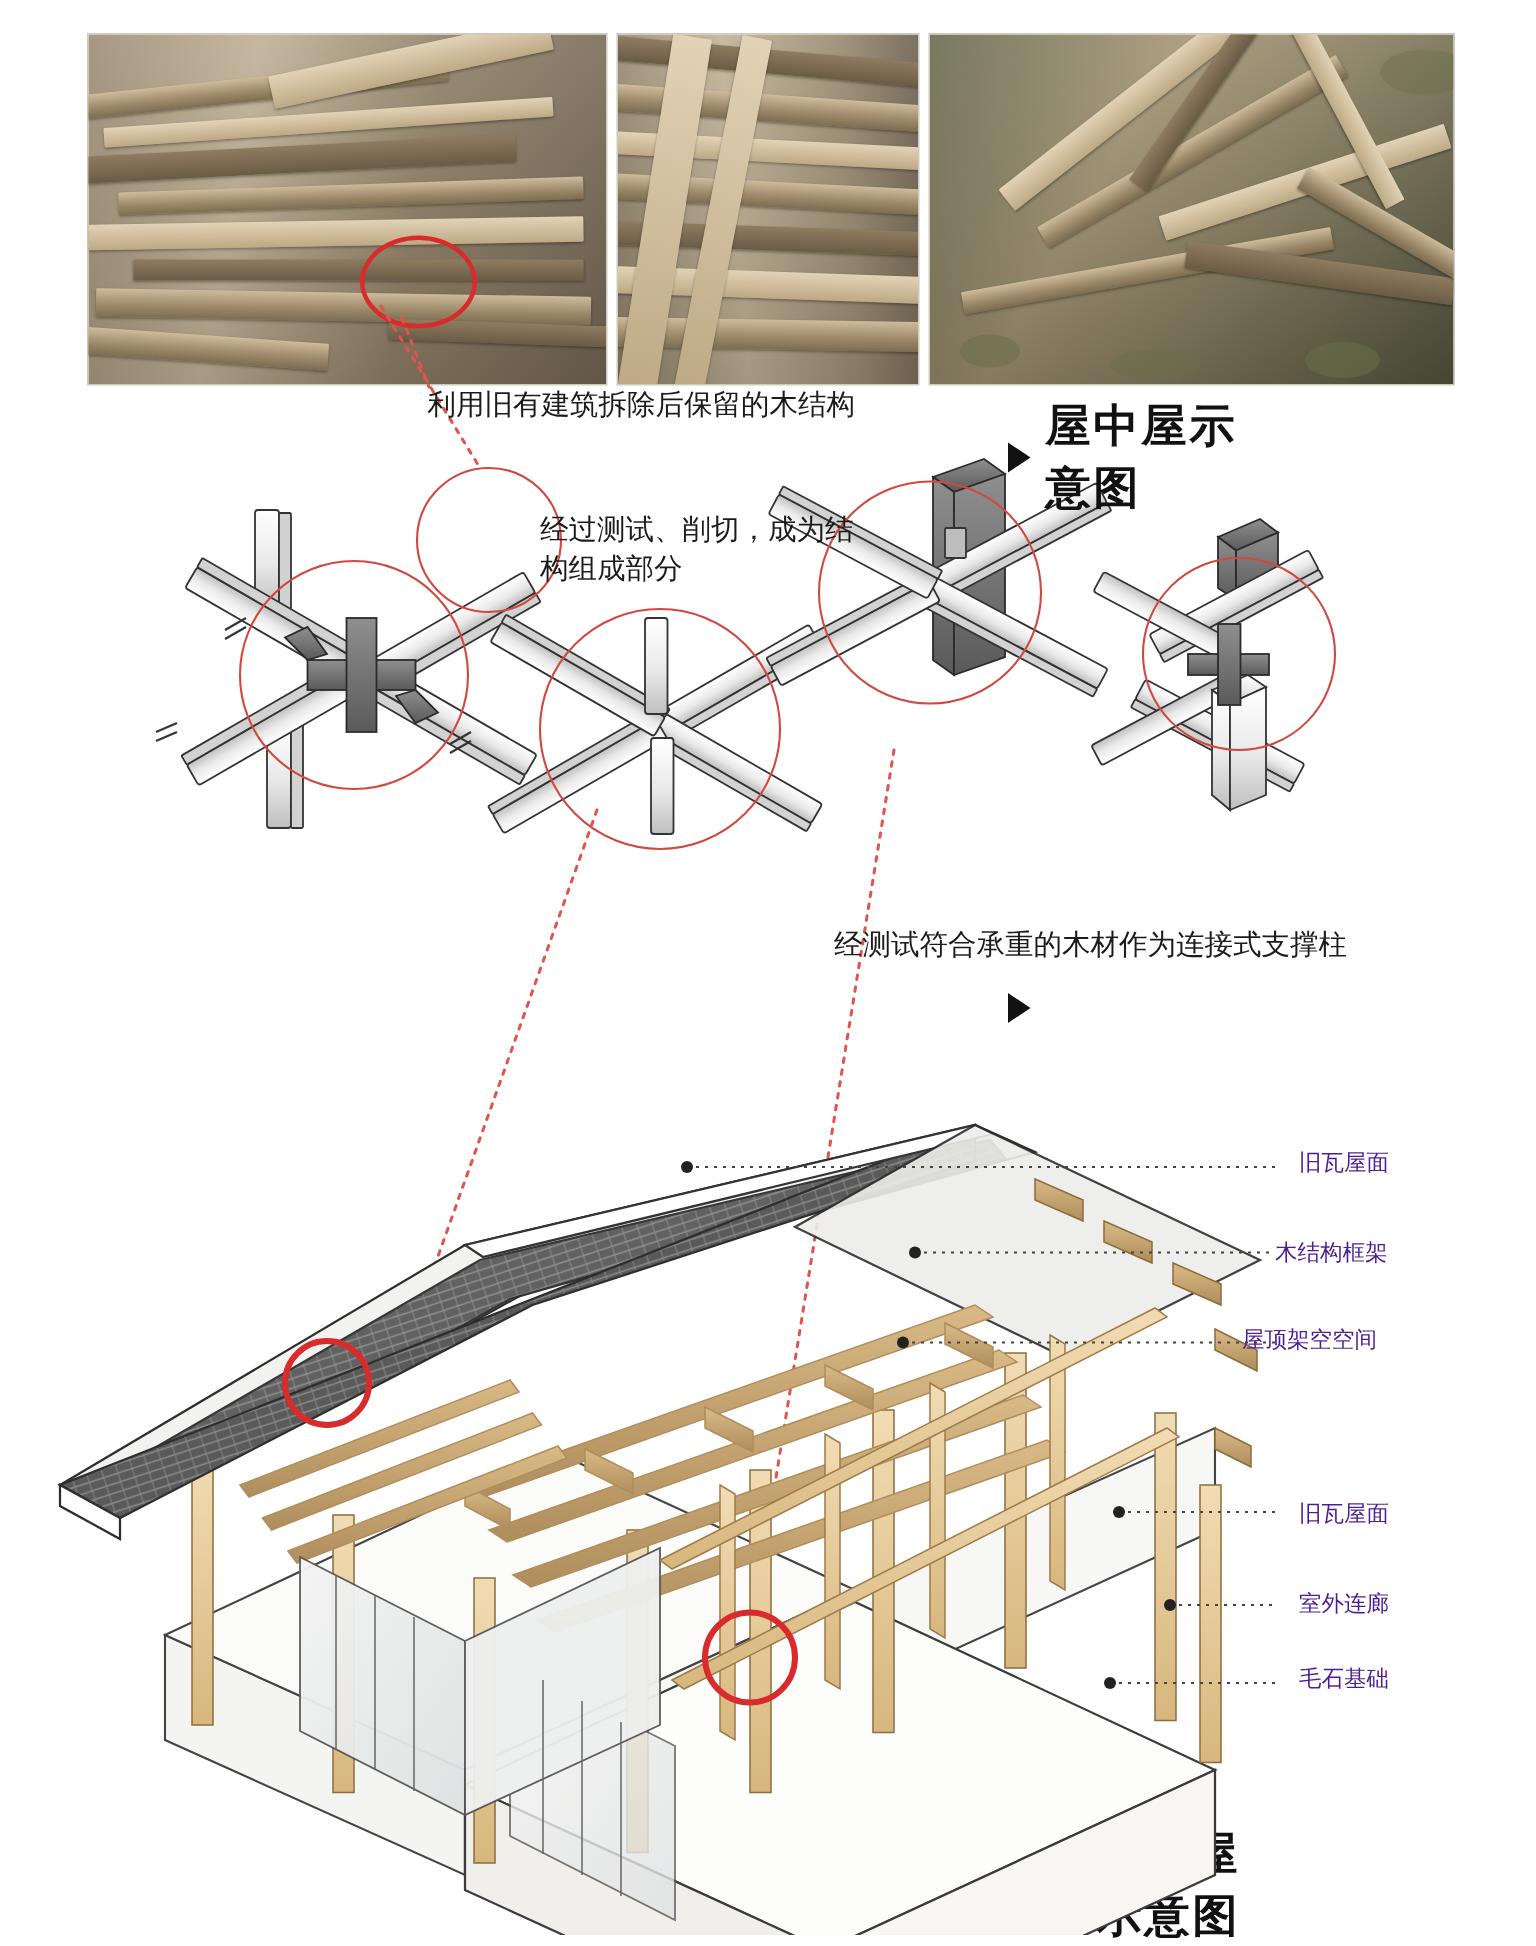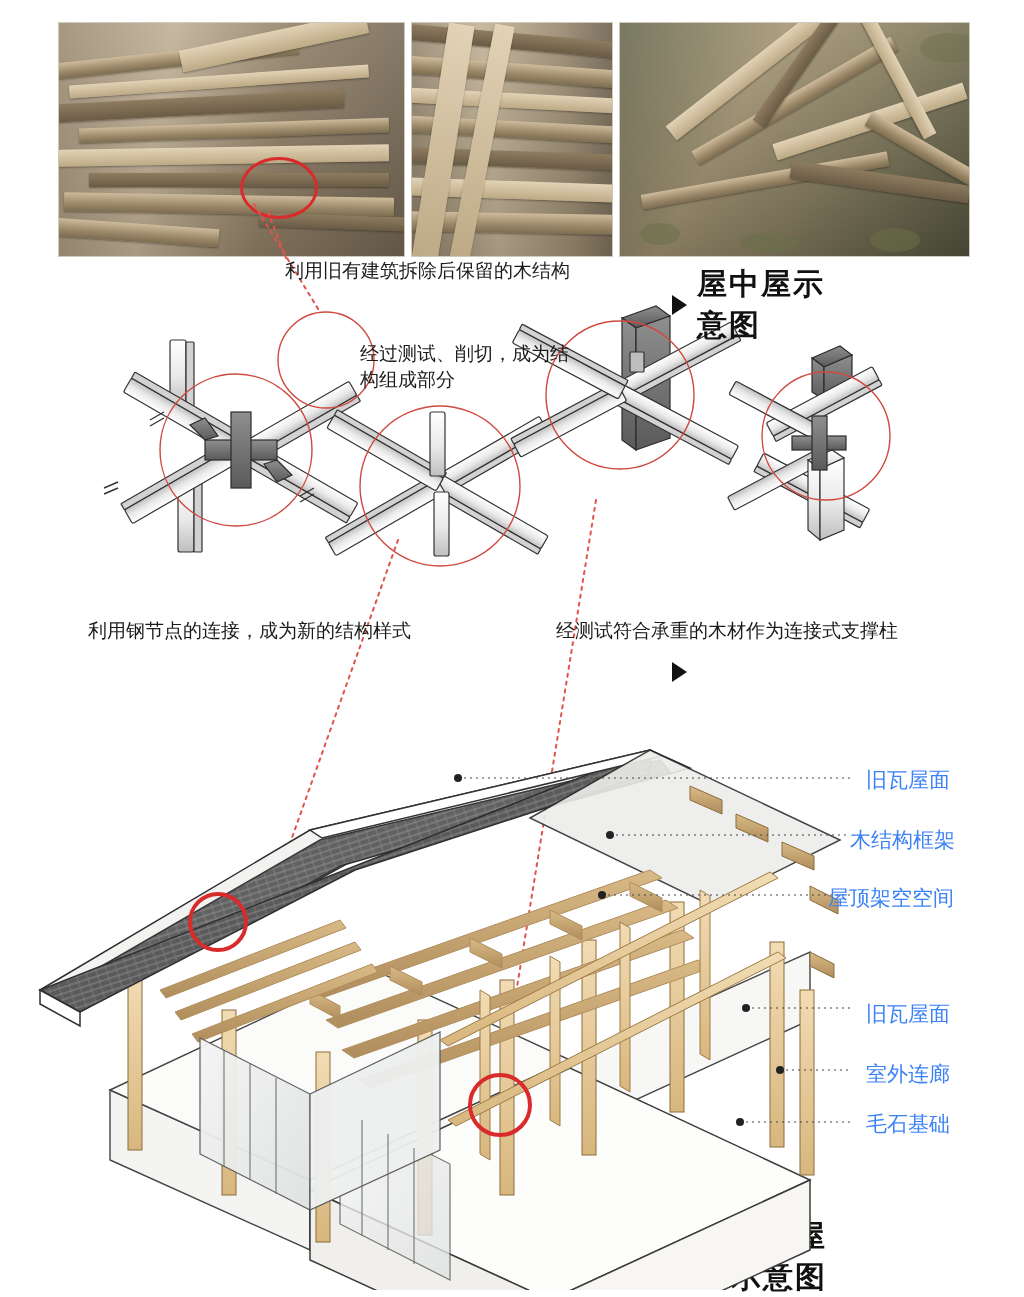--- a/index.html
+++ b/index.html
@@ -81,21 +81,21 @@
     border-left:15px solid #111;
     border-top:10px solid transparent;
     border-bottom:10px solid transparent;
   }
   .title-1{left:672px;top:264px;}
   .title-2{left:672px;top:662px;}
   .title-3{left:706px;top:1216px;}
 
   
   .legend-label{
-    position:absolute;font-size:21px;color:#3b82f6;white-space:nowrap;
+    position:absolute;font-size:15px;color:#4c1d95;white-space:nowrap;
   }
 
   
   .detail-svg{position:absolute;left:0;top:300px;width:1024px;height:320px;}
 
   
   .bld-svg{position:absolute;left:10px;top:690px;width:1010px;height:600px;}
 </style>
 </head>
 <body>
@@ -293,21 +293,20 @@
       <path d="M398 540 L268 905"></path>
 
       <path d="M596 500 L500 1092"></path>
     </g>
   </svg>
 
   <div class="cap cap-1">利用旧有建筑拆除后保留的木结构</div>
 
   <div class="cap cap-test">经过测试、削切，成为结构组成部分</div>
 
-  <div class="cap cap-steel">利用钢节点的连接，成为新的结构样式</div>
 
   <div class="cap cap-column">经测试符合承重的木材作为连接式支撑柱</div>
 
   <div class="section-title title-1">
     <span class="tri"></span>
     <span>屋中屋示意图</span>
   </div>
   <div class="section-title title-2">
     <span class="tri"></span>
   </div>

